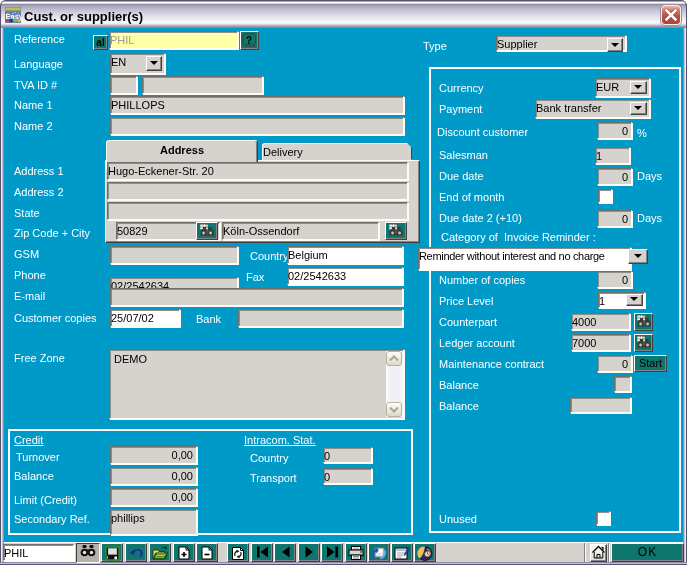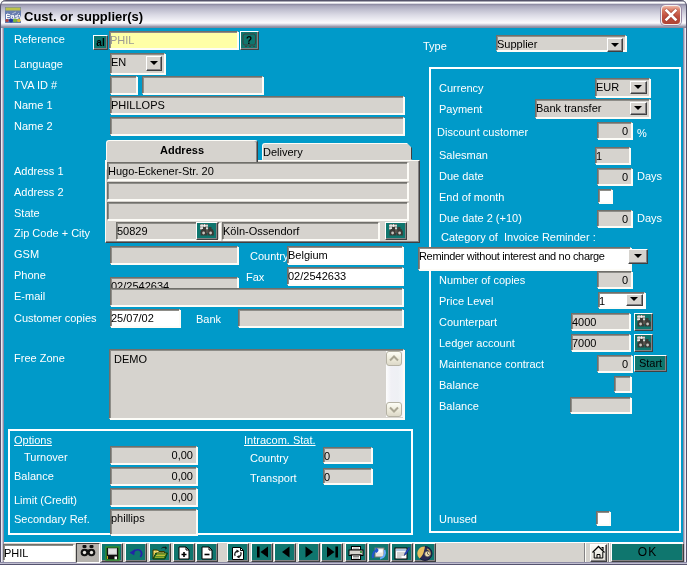--- a/index.html
+++ b/index.html
@@ -139,22 +139,22 @@
   <svg style="position:absolute;left:3px;top:4px" width="10" height="7" viewBox="0 0 10 7">
       <path d="M1 5.5 L5 1.5 L9 5.5" fill="none" stroke="#aaa694" stroke-width="2"></path>
     </svg>
   <div style="position:absolute;left:0;bottom:0;width:16px;height:15px;background:linear-gradient(#fdfdf6,#ece9d8 60%,#dcd8c8);border:1px solid #b5b2a4;border-radius:3px"></div>
   <svg style="position:absolute;left:3px;bottom:4px" width="10" height="7" viewBox="0 0 10 7">
       <path d="M1 1.5 L5 5.5 L9 1.5" fill="none" stroke="#aaa694" stroke-width="2"></path>
     </svg>
 </div>
 
 <div class="abs" style="left:8px;top:429px;width:405px;height:106px;border:2px solid #fff"></div>
-<div class="lbl u" style="left:14px;top:434px">Options</div>
-<div class="lbl" style="left:24px;top:451px">Turnover</div>
+<div class="lbl u" style="left:14px;top:434px">Credit</div>
+<div class="lbl" style="left:16px;top:451px">Turnover</div>
 <div class="sk rt" style="left:110px;top:446px;width:87px;height:18px">0,00</div>
 <div class="lbl" style="left:14px;top:470px">Balance</div>
 <div class="sk rt" style="left:110px;top:467px;width:87px;height:18px">0,00</div>
 <div class="lbl" style="left:14px;top:494px">Limit (Credit)</div>
 <div class="sk rt" style="left:110px;top:488px;width:87px;height:18px">0,00</div>
 <div class="lbl" style="left:14px;top:513px">Secondary Ref.</div>
 <div class="sk" style="left:110px;top:509px;width:87px;height:26px">phillips</div>
 <div class="lbl u" style="left:244px;top:434px">Intracom. Stat.</div>
 <div class="lbl" style="left:250px;top:452px">Country</div>
 <div class="sk" style="left:323px;top:447px;width:49px;height:16px">0</div>

